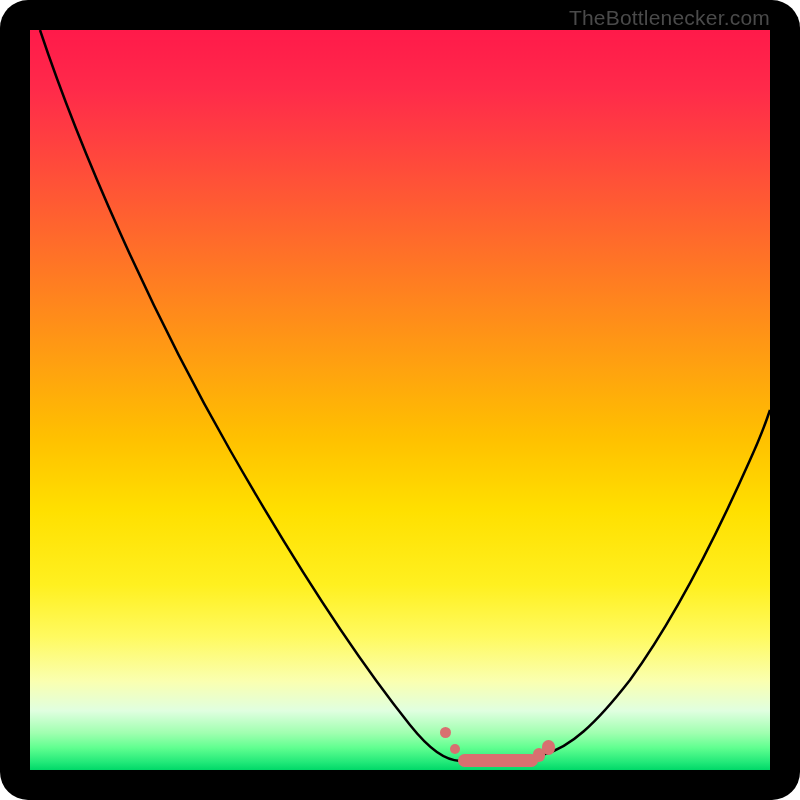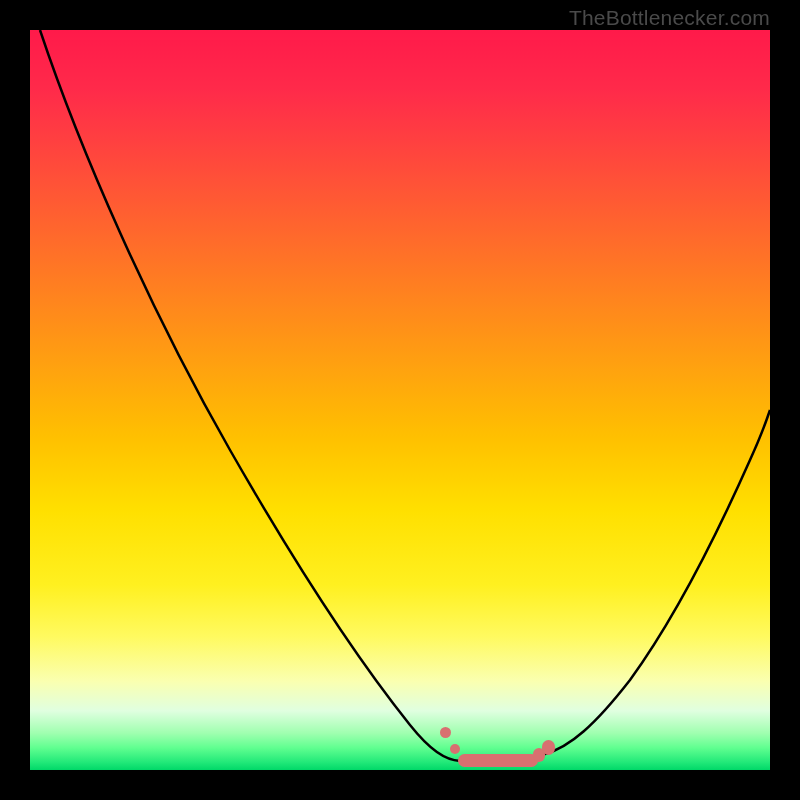--- a/index.html
+++ b/index.html
@@ -2,20 +2,21 @@
 <html><head>
 <meta charset="utf-8">
 <style>
   * { margin: 0; padding: 0; box-sizing: border-box; }
   html, body { width: 800px; height: 800px; overflow: hidden; }
   .container {
     width: 800px;
     height: 800px;
     background: #000000;
     position: relative;
+    border-radius: 28px;
   }
   .plot-area {
     position: absolute;
     left: 30px;
     top: 30px;
     width: 740px;
     height: 740px;
     background: linear-gradient(to bottom,
       #ff1a4a 0%,
       #ff2a4a 8%,

